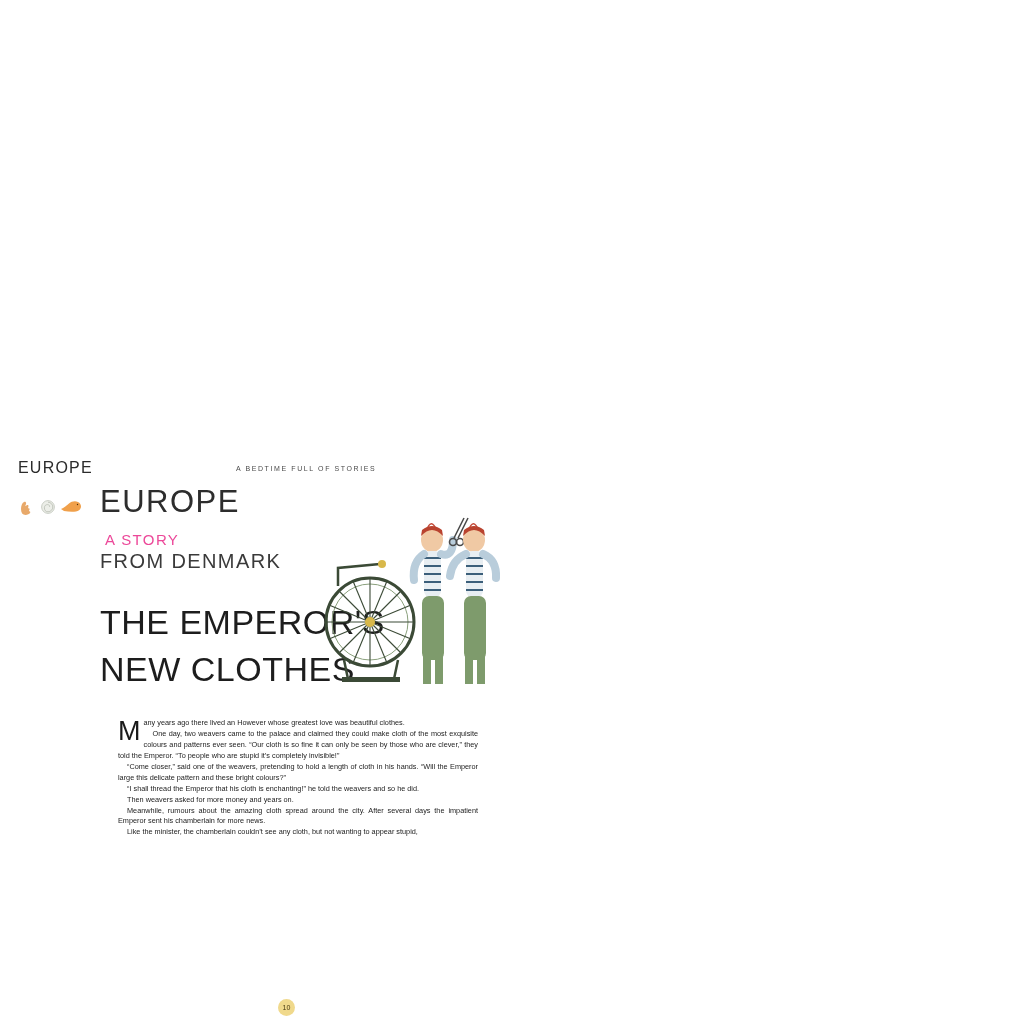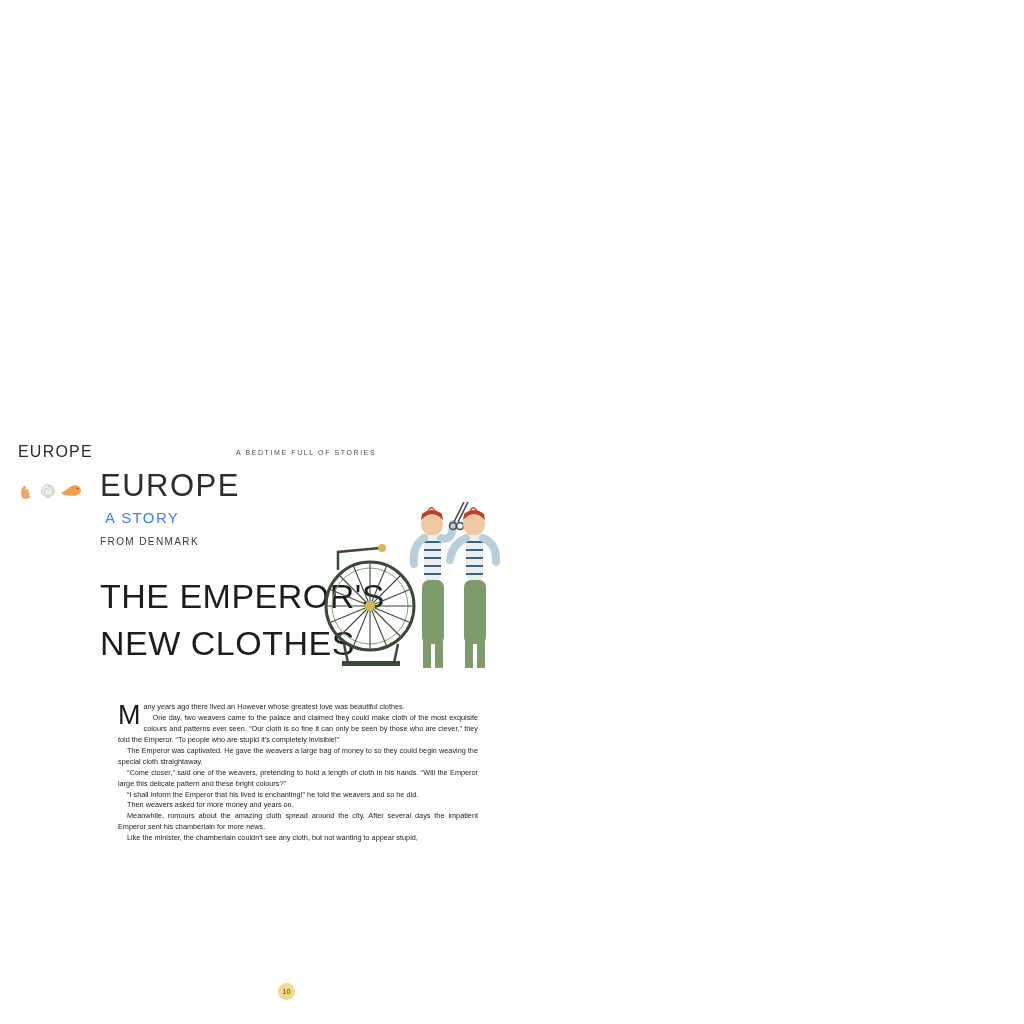--- a/index.html
+++ b/index.html
@@ -9,21 +9,21 @@
   }
   body {
     width: 1024px;
     height: 1024px;
     font-family: "Liberation Sans", sans-serif;
     overflow: hidden;
   }
   .spread {
     position: absolute;
     left: 0;
-    top: 0;
+    top: 16px;
     width: 1024px;
     height: 785px;
     background: #ffffff;
   }
   .page {
     position: absolute;
     top: 215px;
     height: 580px;
     background: #ffffff;
   }
@@ -70,29 +70,29 @@
   }
   .t-europe {
     font-size: 31px;
     letter-spacing: 1.5px;
     color: #2d2d2d;
     line-height: 1.05;
   }
   .t-sub1 {
     font-size: 15px;
     letter-spacing: 1.4px;
-    color: #3b82f6;
-    margin-top: 6px;
+    color: #ec4899;
+    margin-top: 12px;
     margin-left: 5px;
   }
   .t-sub2 {
-    font-size: 10px;
+    font-size: 20px;
     letter-spacing: 1.4px;
     color: #3a3a3a;
-    margin-top: 10px;
+    margin-top: 2px;
   }
   .t-main {
     font-size: 34px;
     letter-spacing: 0.5px;
     color: #1d1d1d;
     line-height: 1.28;
     margin-top: 28px;
     white-space: nowrap;
   }
 
@@ -255,23 +255,22 @@
           <rect x="156" y="122" width="22" height="64" rx="7" fill="#7e9b6c"></rect>
           <rect x="157" y="180" width="8" height="30" fill="#7e9b6c"></rect>
           <rect x="169" y="180" width="8" height="30" fill="#7e9b6c"></rect>
         </g>
       </svg>
     </div>
 
     <div class="col col-left">
       <p class="noindent"><span class="dropcap">M</span><span>any years ago there lived an However whose greatest love was beautiful clothes.</span></p>
       <p>One day, two weavers came to the palace and claimed they could make cloth of the most exquisite colours and patterns ever seen. “Our cloth is so fine it can only be seen by those who are clever,” they told the Emperor. “To people who are stupid it’s completely invisible!”</p>
-      <p>The Emperor was captivated. He gave the weavers a large bag of money to so they could begin weaving the special cloth straightaway.</p>
       <p>“Come closer,” said one of the weavers, pretending to hold a length of cloth in his hands. “Will the Emperor large this delicate pattern and these bright colours?”</p>
-      <p>“I shall inform the Emperor that his lived is enchanting!” he told the weavers and so he did.</p>
+      <p>“I shall thread the Emperor that his cloth is enchanting!” he told the weavers and so he did.</p>
       <p>Then weavers asked for more money and years on.</p>
       <p>Meanwhile, rumours about the amazing cloth spread around the city. After several days the impatient Emperor sent his chamberlain for more news.</p>
       <p>Like the minister, the chamberlain couldn’t see any cloth, but not wanting to appear stupid,</p>
     </div>
 
     <div class="folio folio-left">10</div>
   </div>
 
   <div class="page page-right">
 

